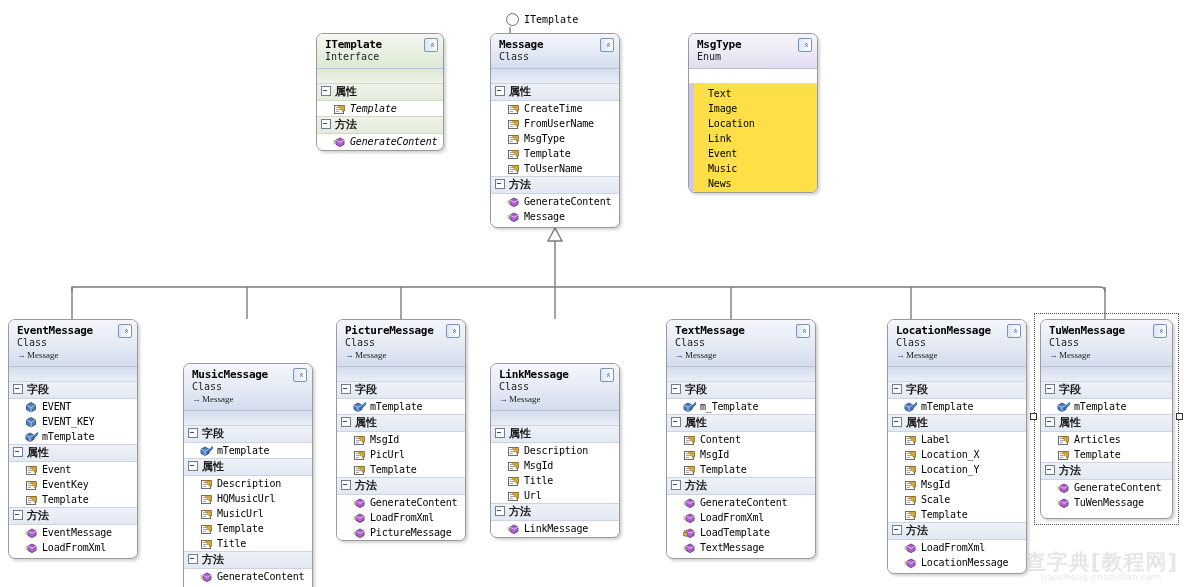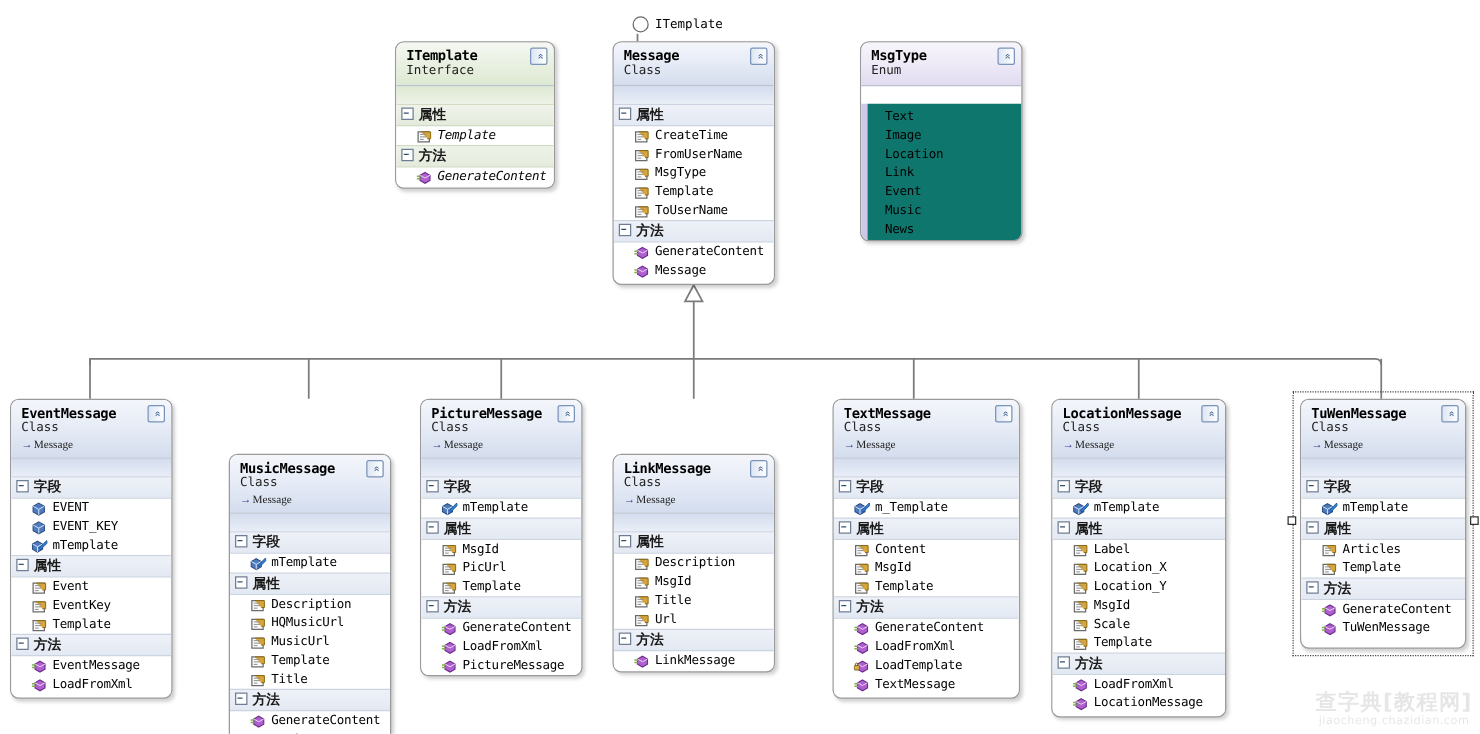--- a/index.html
+++ b/index.html
@@ -162,21 +162,21 @@
   .micon {
     position: relative;
     width: 13px;
     height: 12px;
     margin-right: 4px;
     flex: none;
   }
   .micon svg { display: block; }
 
   
-  .enumlist { padding: 3px 0 4px 0; background: #0f766e; }
+  .enumlist { padding: 3px 0 4px 0; background: #fde047; }
   .enumlist .mem { padding-left: 14px; }
 
   
   .uml.kind-enum .body {
     border-left: 5px solid #cfc6ea;
   }
 
   
   .sel-wrap {
     position: absolute;
@@ -216,21 +216,21 @@
   #watermark {
     position: absolute;
     right: 6px;
     bottom: 4px;
     text-align: center;
     opacity: 0.45;
     user-select: none;
   }
   #watermark .cn {
     font-family: "DejaVu Sans", sans-serif;
-    font-size: 17px;
+    font-size: 21px;
     font-weight: bold;
     color: #c9c9c9;
     letter-spacing: 1px;
     line-height: 19px;
   }
   #watermark .en {
     font-family: "DejaVu Sans", sans-serif;
     font-size: 9px;
     color: #c9c9c9;
     letter-spacing: 0.4px;
@@ -872,21 +872,21 @@
                   <path d="M7 2 L11 4.2 L11 8.4 L7 10.6 L3 8.4 L3 4.2 Z" fill="#b05fd0" stroke="#6b2d8a" stroke-width="0.9"></path>
                   <path d="M3 4.2 L7 6.4 L11 4.2" stroke="#ecd4f6" stroke-width="0.8" fill="none"></path>
                   <path d="M0.5 5 h3 M0.5 7 h3" stroke="#7fae4a" stroke-width="1.1"></path>
                 </svg>
               </span>
               <span class="nm">TextMessage</span>
             </div>
           </div>
         </div>
       </div>
-      <div class="uml kind-class" style="left: 841px; top: 319px; width: 140px; height: 255px;">
+      <div class="uml kind-class" style="left: 887px; top: 319px; width: 140px; height: 255px;">
         <div class="hdr">
           <div class="title">LocationMessage</div>
           <div class="stereo">Class</div>
           <div class="base"><span class="arrow">→</span><span>Message</span></div>
           <div class="chev" style="transform: rotate(90deg);">«</div>
         </div>
         <div class="hdr-spacer"></div>
         <div class="body">
           <div class="sect"><span class="box"></span><span class="lbl">字段</span></div>
           <div class="memlist">

